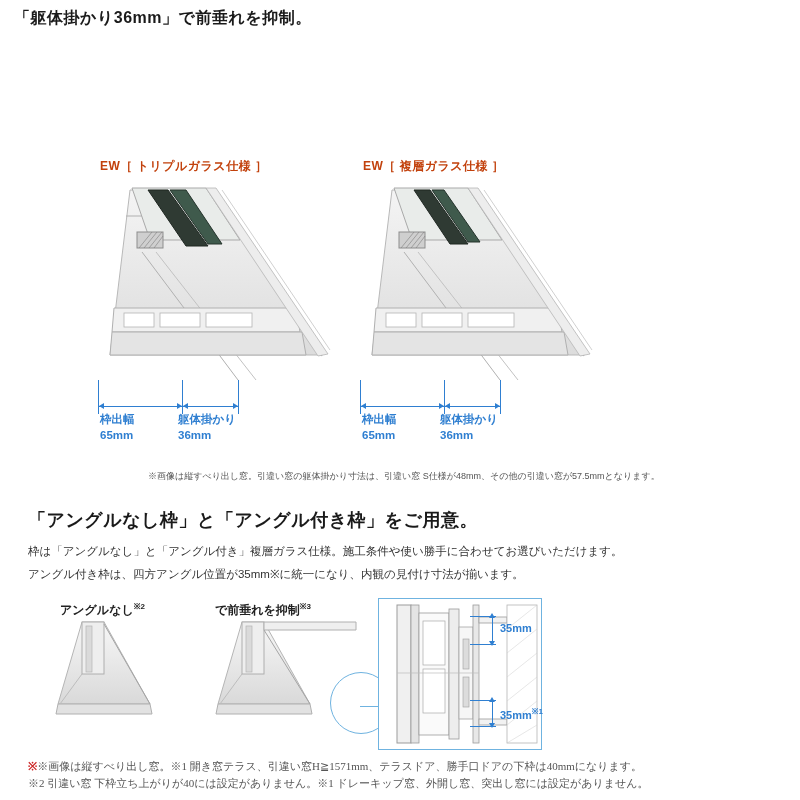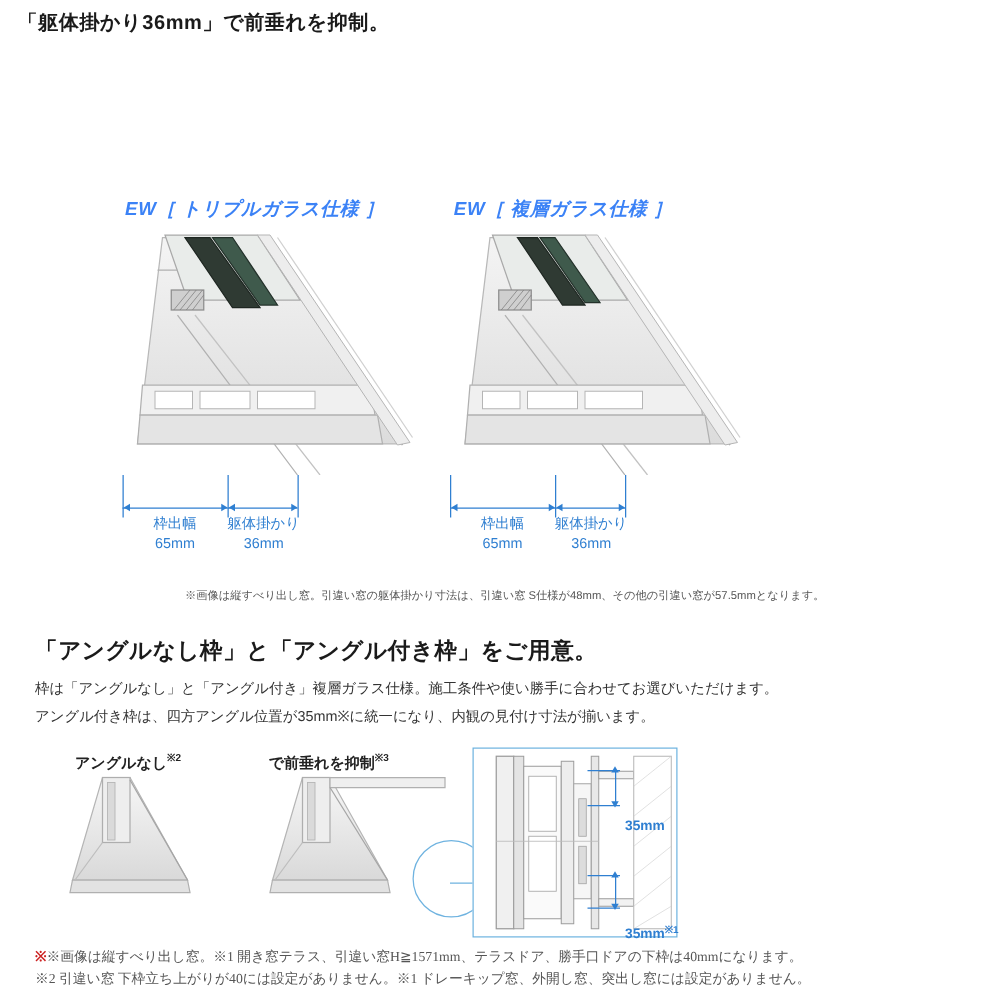--- a/index.html
+++ b/index.html
@@ -18,22 +18,22 @@
     position: absolute; left: 14px; top: 8px;
     font-size: 16px; font-weight: bold; letter-spacing: .5px;
     color: #1a1a1a;
   }
   .sec1-body {
     position: absolute; left: 14px; top: 58px; width: 650px;
     font-size: 12.5px; line-height: 2.0; color: #333;
   }
 
   .cap {
-    position: absolute; font-size: 15px; font-weight: bold; color: #3b82f6;
-    letter-spacing: .5px; white-space: nowrap; font-style: italic;
+    position: absolute; font-size: 12px; font-weight: bold; color: #c2410c;
+    letter-spacing: .5px; white-space: nowrap;
   }
 
   
   .draw {
     position: absolute;
     background: #ffffff;
   }
   
   .measure { position: absolute; }
   .mline {
@@ -43,22 +43,22 @@
     position: absolute; width: 1px; background: #2f7fd1;
   }
   .arrowL, .arrowR {
     position: absolute; width: 0; height: 0;
     border-top: 3px solid transparent;
     border-bottom: 3px solid transparent;
   }
   .arrowL { border-right: 5px solid #2f7fd1; }
   .arrowR { border-left: 5px solid #2f7fd1; }
   .mlabel {
-    position: absolute; color: #2f7fd1; font-size: 11.5px; font-weight: normal;
-    text-align: center; line-height: 1.35; white-space: nowrap;
+    position: absolute; color: #2f7fd1; font-size: 11.5px; font-weight: bold;
+    text-align: left; line-height: 1.35; white-space: nowrap;
   }
 
   .note {
     position: absolute; font-size: 9px; color: #555; letter-spacing: 0;
   }
 
   
   .sec2-title {
     position: absolute; left: 28px; top: 508px;
     font-size: 18px; font-weight: bold; color: #1a1a1a; letter-spacing: .5px; text-align: center;
@@ -81,21 +81,20 @@
     border: 1px solid #6fb3e0; border-radius: 50%;
   }
   .link-line {
     position: absolute; left: 360px; top: 706px; width: 24px; height: 1px;
     background: #6fb3e0;
   }
 
   .dlabel {
     position: absolute; color: #2f7fd1; font-size: 11px; font-weight: bold;
     white-space: nowrap;
-    margin-top: 32px;
   }
   .vline { position: absolute; width: 1px; background: #2f7fd1; }
   .hline { position: absolute; height: 1px; background: #2f7fd1; }
   .arrUp, .arrDn {
     position: absolute; width: 0; height: 0;
     border-left: 3px solid transparent; border-right: 3px solid transparent;
   }
   .arrUp { border-bottom: 5px solid #2f7fd1; }
   .arrDn { border-top: 5px solid #2f7fd1; }
 

